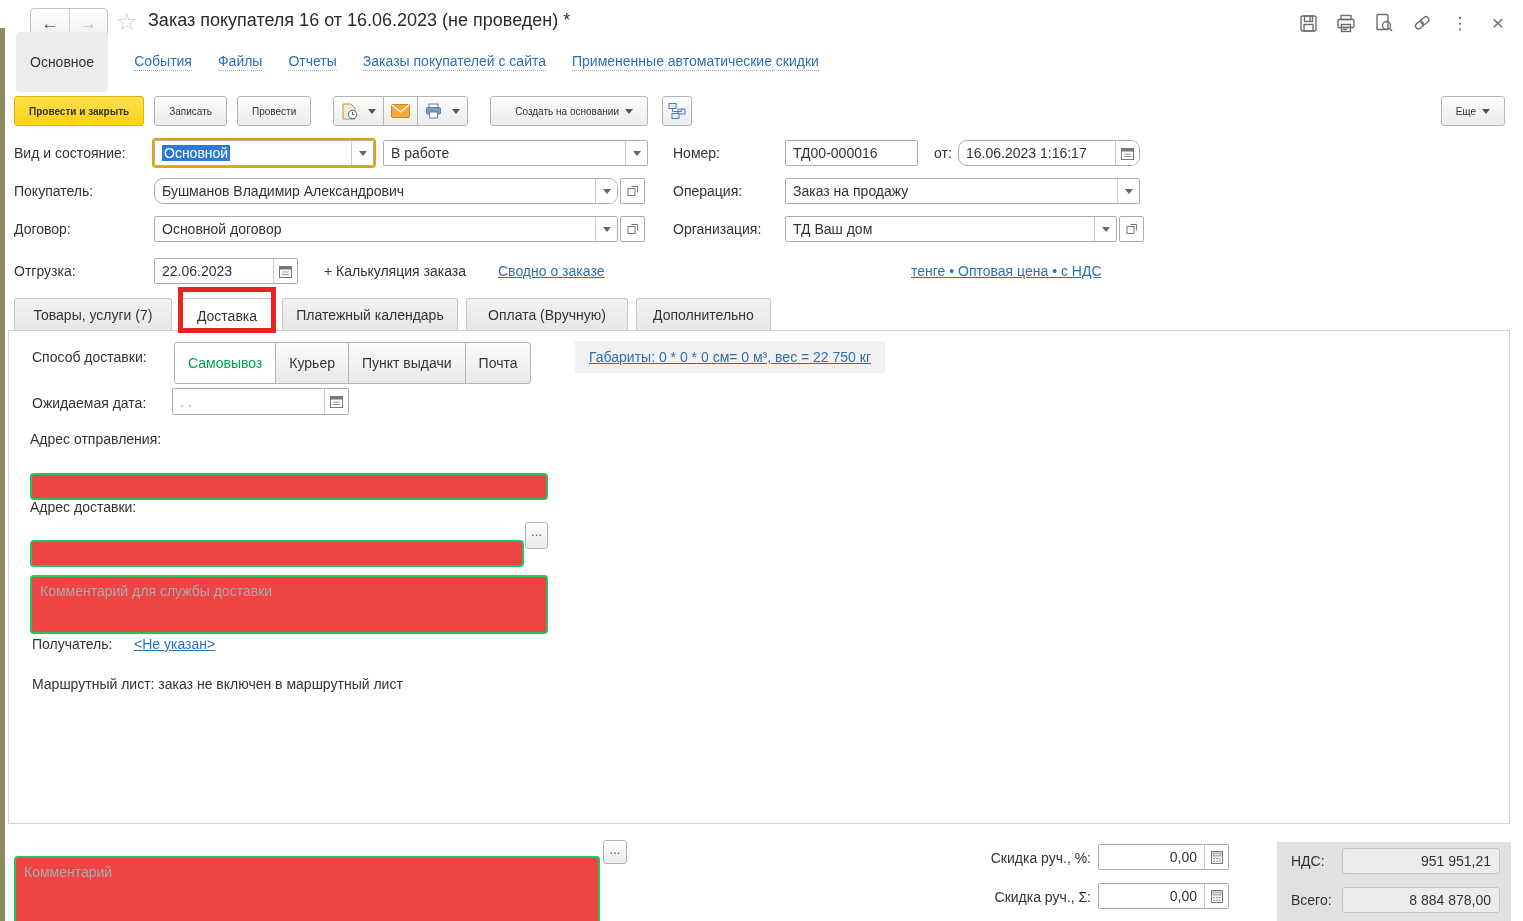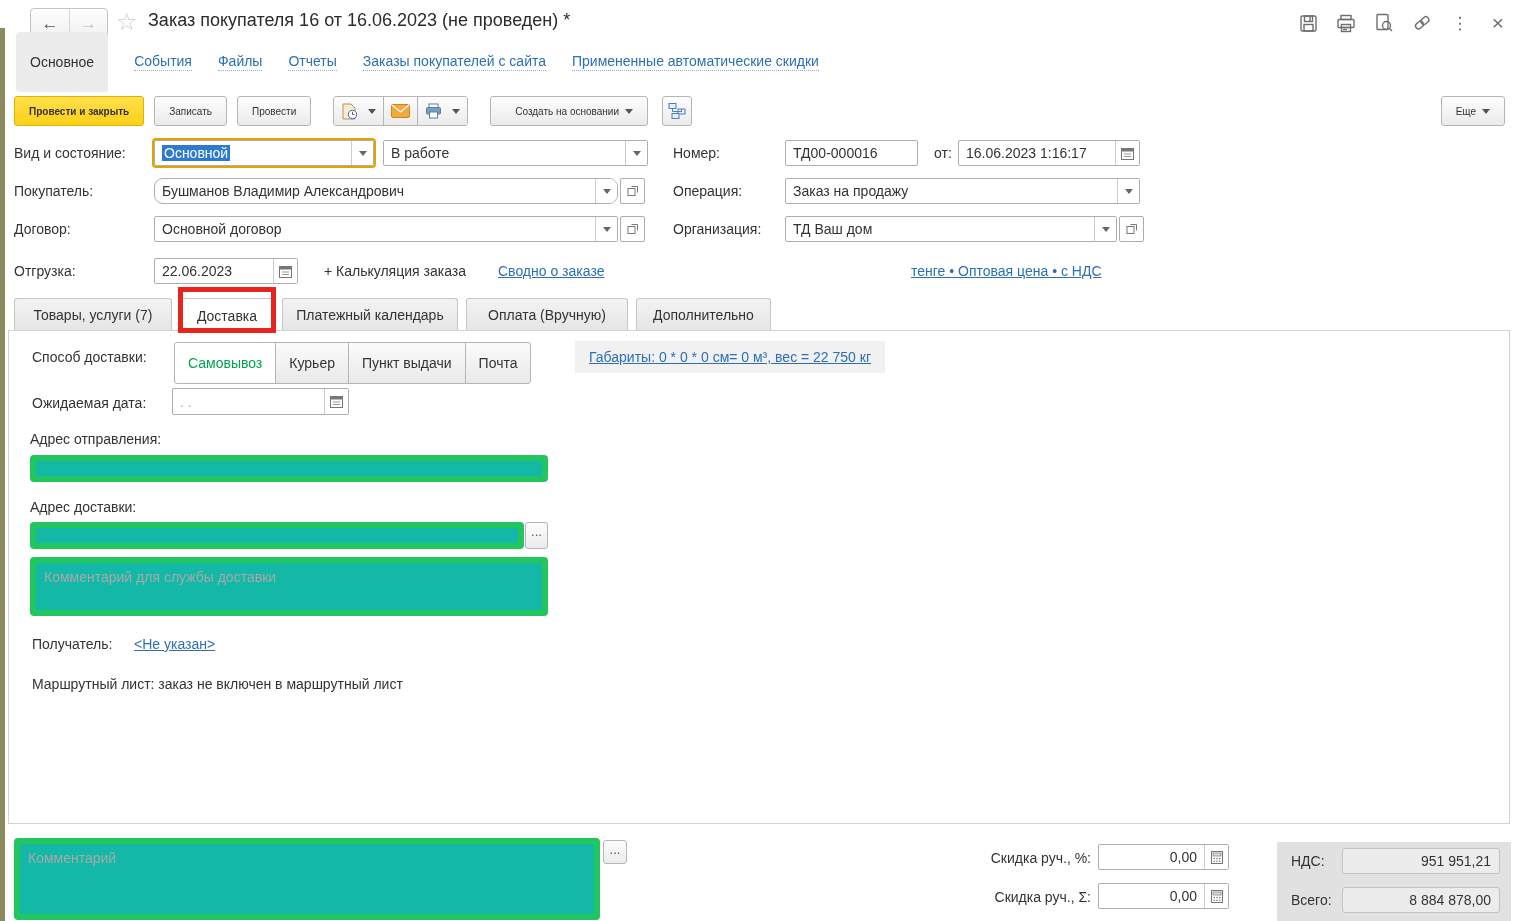--- a/index.html
+++ b/index.html
@@ -67,21 +67,21 @@
 
   
   .seg-group { position:absolute; left:174px; top:342px; display:flex; z-index:2; }
   .seg { height:42px; display:flex; align-items:center; padding:0 13px; background:linear-gradient(#fbfbfb,#e9e9e9);
          border:1px solid #b5b5b5; margin-left:-1px; cursor:pointer; white-space:nowrap; }
   .seg:first-child { border-radius:3px 0 0 3px; margin-left:0; }
   .seg:last-child { border-radius:0 3px 3px 0; }
   .seg-selected { background:#fff; color:#00a351; }
   .gab-block { position:absolute; left:575px; top:341px; height:32px; background:#f1f1f1; display:flex; align-items:center; padding:0 14px; z-index:2; }
 
-  .input-el { position:absolute; border:6px solid #22c55e; border-radius:4px; background:#14b8a6; padding:0 7px; font-family:"Liberation Sans",sans-serif; font-size:14px; color:#333; }
+  .input-el { position:absolute; border:2px solid #22c55e; border-radius:4px; background:#ef4444; padding:0 7px; font-family:"Liberation Sans",sans-serif; font-size:14px; color:#333;margin-top:18px; }
   .input-el::placeholder, textarea::placeholder { color:#a9a9a9; }
   textarea.input-el { resize:none; padding:6px 8px; }
   .dots-btn { position:absolute; display:flex; align-items:flex-start; justify-content:center; background:linear-gradient(#fdfdfd,#ebebeb);
               border:1px solid #b5b5b5; border-radius:3px; color:#555; font-size:13px; line-height:10px; padding-top:4px; }
 
   
   .num-field { position:absolute; display:flex; border:1px solid #adadad; border-radius:2px; height:26px; background:#fff; overflow:hidden; }
   .num-text { flex:1; display:flex; align-items:center; justify-content:flex-end; padding:0 7px; }
   .totals-panel { position:absolute; left:1277px; top:842px; width:234px; height:79px; background:#e1e1e1; }
   .val-box { position:absolute; height:26px; background:#ececec; border:1px solid #c2c2c2; border-radius:3px;
@@ -207,21 +207,21 @@
     <div class="ftext">В работе</div>
     <div class="caret-cell">
         <span class="tri"></span>
       </div>
   </div>
   <div class="flabel" style="left:673px; top:145px;">Номер:</div>
   <div class="fieldbox" style="left:785px; top:140px; width:133px;">
     <div class="ftext">ТД00-000016</div>
   </div>
   <div class="flabel" style="left:934px; top:145px;">от:</div>
-  <div class="fieldbox" style="left:958px; top:140px; width:182px;">
+  <div class="fieldbox" style="left:958px; top:140px; width:182px;border-radius:9px;">
     <div class="ftext">16.06.2023  1:16:17</div>
     <div class="icon-cell">
       <svg width="13" height="13" viewBox="0 0 13 13">
           <rect x="0.5" y="1.5" width="12" height="11" fill="#fff" stroke="#777"></rect>
           <rect x="0.5" y="1.5" width="12" height="3" fill="#777"></rect>
           <line x1="3" y1="7" x2="10" y2="7" stroke="#999"></line>
           <line x1="3" y1="9.5" x2="10" y2="9.5" stroke="#999"></line>
         </svg>
     </div>
   </div>

